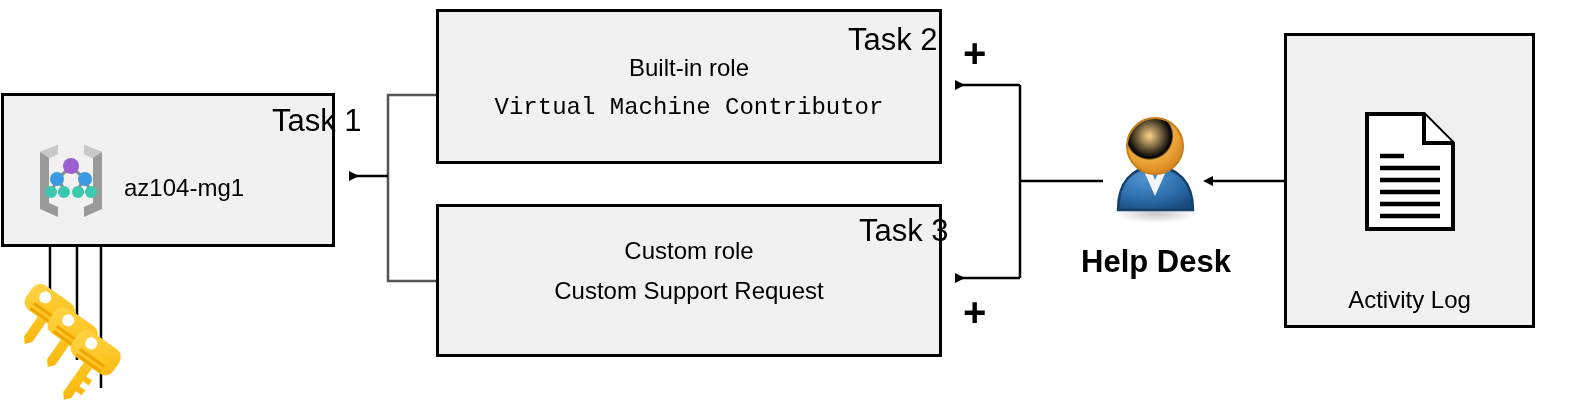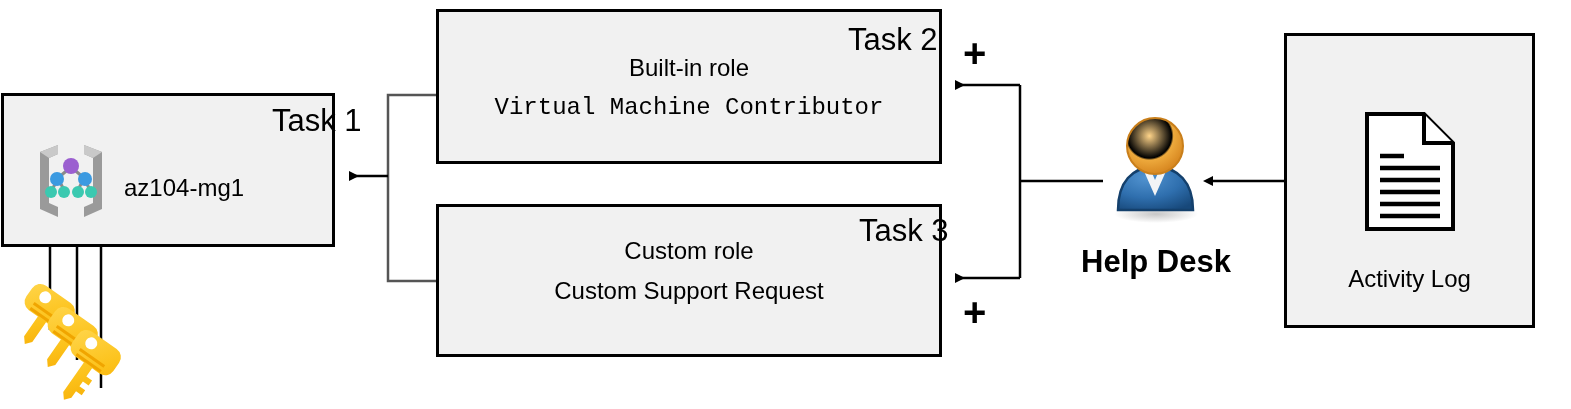--- a/index.html
+++ b/index.html
@@ -235,15 +235,15 @@
         <line x1="18" y1="46" x2="42" y2="46"></line>
         <line x1="18" y1="58" x2="78" y2="58"></line>
         <line x1="18" y1="70" x2="78" y2="70"></line>
         <line x1="18" y1="82" x2="78" y2="82"></line>
         <line x1="18" y1="94" x2="78" y2="94"></line>
         <line x1="18" y1="106" x2="78" y2="106"></line>
       </g>
     </svg>
   </div>
 
-  <div class="center-label" style="left:1284px; top:264px; width:251px;">Activity Log</div>
+  <div class="center-label" style="left:1284px; top:285px; width:251px;">Activity Log</div>
 
 </div>
 
 </body></html>

